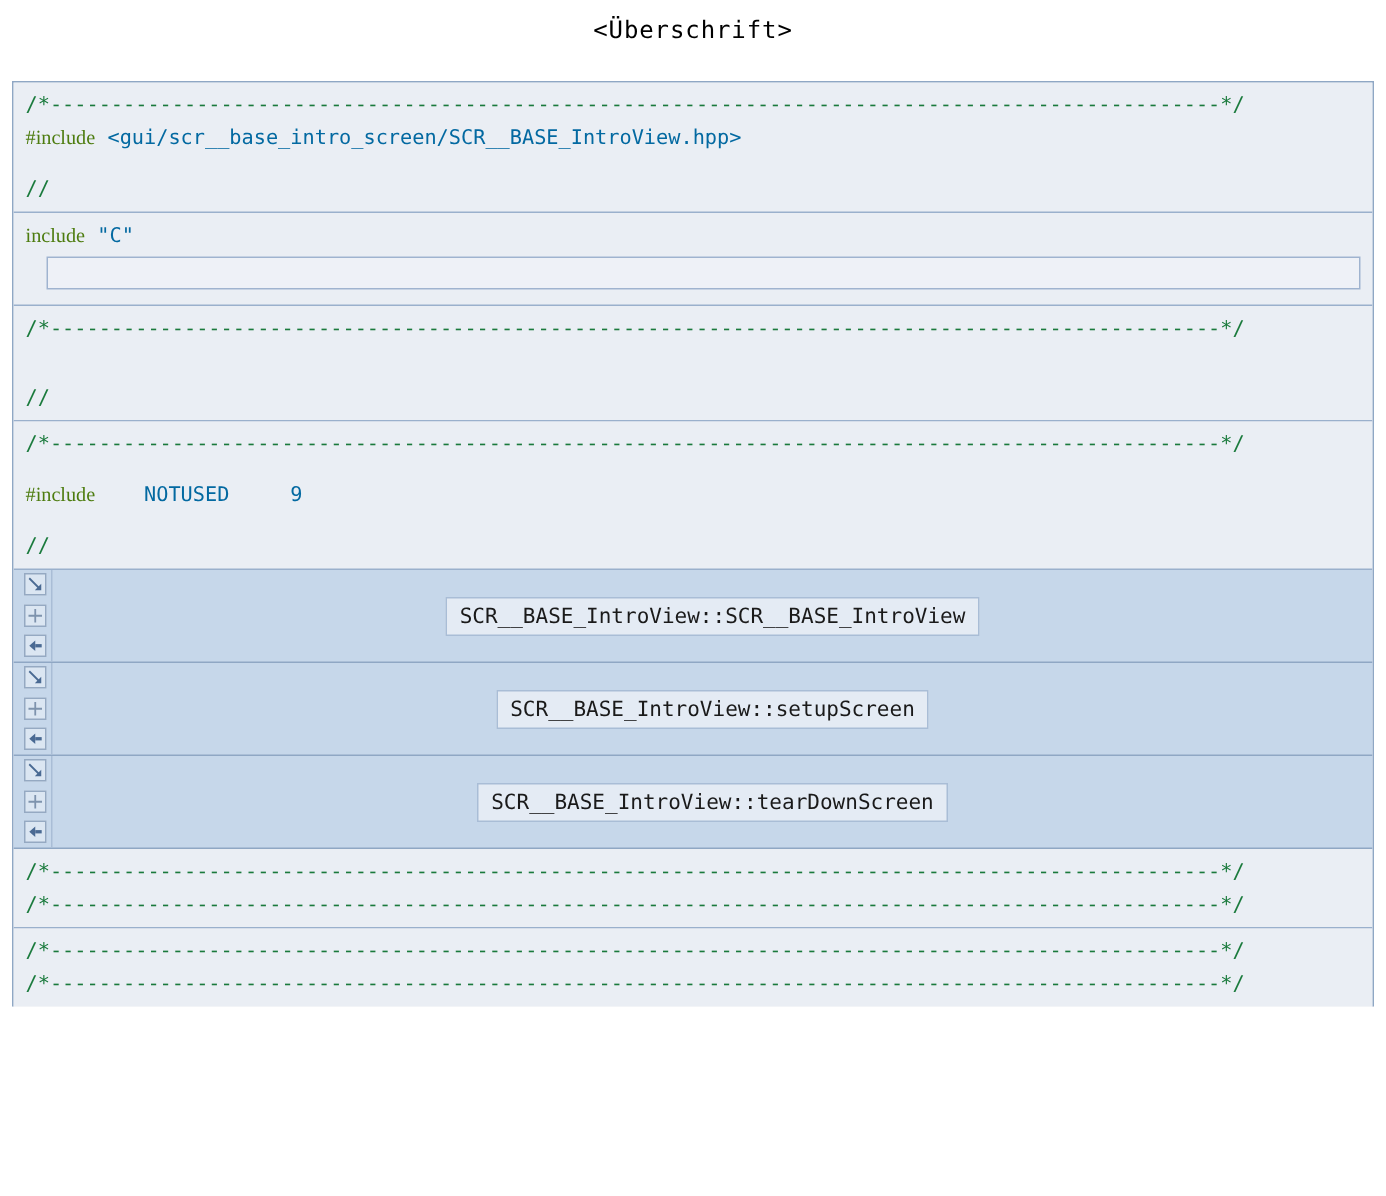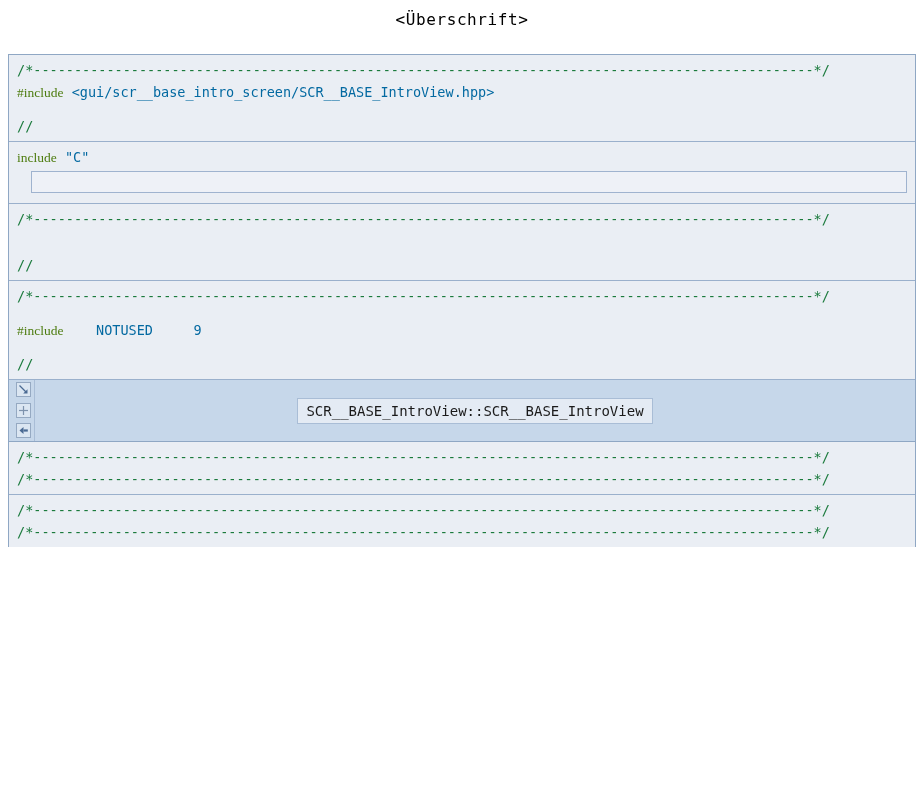--- a/index.html
+++ b/index.html
@@ -189,20 +189,70 @@
           <svg width="11" height="11" viewBox="0 0 11 11">
             <polygon points="1.5,5.5 5.5,2 5.5,9" fill="#4a6a93"></polygon>
             <rect x="5.5" y="4.4" width="4.3" height="2.2" fill="#4a6a93"></rect>
           </svg>
         </div>
       </div>
       <div class="func-body">
         <div class="func-name">SCR__BASE_IntroView::SCR__BASE_IntroView</div>
       </div>
     </div>
+    <div class="func-block">
+      <div class="func-gutter">
+        <div class="gutter-btn">
+          <svg width="11" height="11" viewBox="0 0 11 11">
+            <line x1="1.5" y1="1.5" x2="8" y2="8" stroke="#4a6a93" stroke-width="1.2"></line>
+            <polygon points="9.5,9.5 5.2,9.5 9.5,5.2" fill="#4a6a93"></polygon>
+          </svg>
+        </div>
+        <div class="gutter-btn">
+          <svg width="11" height="11" viewBox="0 0 11 11">
+            <line x1="5.5" y1="1" x2="5.5" y2="10" stroke="#7e93ad" stroke-width="1.2"></line>
+            <line x1="1" y1="5.5" x2="10" y2="5.5" stroke="#7e93ad" stroke-width="1.2"></line>
+          </svg>
+        </div>
+        <div class="gutter-btn">
+          <svg width="11" height="11" viewBox="0 0 11 11">
+            <polygon points="1.5,5.5 5.5,2 5.5,9" fill="#4a6a93"></polygon>
+            <rect x="5.5" y="4.4" width="4.3" height="2.2" fill="#4a6a93"></rect>
+          </svg>
+        </div>
+      </div>
+      <div class="func-body">
+        <div class="func-name">SCR__BASE_IntroView::setupScreen</div>
+      </div>
+    </div>
+    <div class="func-block">
+      <div class="func-gutter">
+        <div class="gutter-btn">
+          <svg width="11" height="11" viewBox="0 0 11 11">
+            <line x1="1.5" y1="1.5" x2="8" y2="8" stroke="#4a6a93" stroke-width="1.2"></line>
+            <polygon points="9.5,9.5 5.2,9.5 9.5,5.2" fill="#4a6a93"></polygon>
+          </svg>
+        </div>
+        <div class="gutter-btn">
+          <svg width="11" height="11" viewBox="0 0 11 11">
+            <line x1="5.5" y1="1" x2="5.5" y2="10" stroke="#7e93ad" stroke-width="1.2"></line>
+            <line x1="1" y1="5.5" x2="10" y2="5.5" stroke="#7e93ad" stroke-width="1.2"></line>
+          </svg>
+        </div>
+        <div class="gutter-btn">
+          <svg width="11" height="11" viewBox="0 0 11 11">
+            <polygon points="1.5,5.5 5.5,2 5.5,9" fill="#4a6a93"></polygon>
+            <rect x="5.5" y="4.4" width="4.3" height="2.2" fill="#4a6a93"></rect>
+          </svg>
+        </div>
+      </div>
+      <div class="func-body">
+        <div class="func-name">SCR__BASE_IntroView::tearDownScreen</div>
+      </div>
+    </div>
     <div class="code-section">
       <div class="code-line comment">/*------------------------------------------------------------------------------------------------*/</div>
       <div class="code-line comment">/*------------------------------------------------------------------------------------------------*/</div>
     </div>
     <div class="code-section">
       <div class="code-line comment">/*------------------------------------------------------------------------------------------------*/</div>
       <div class="code-line comment">/*------------------------------------------------------------------------------------------------*/</div>
     </div>
   </div>
 

